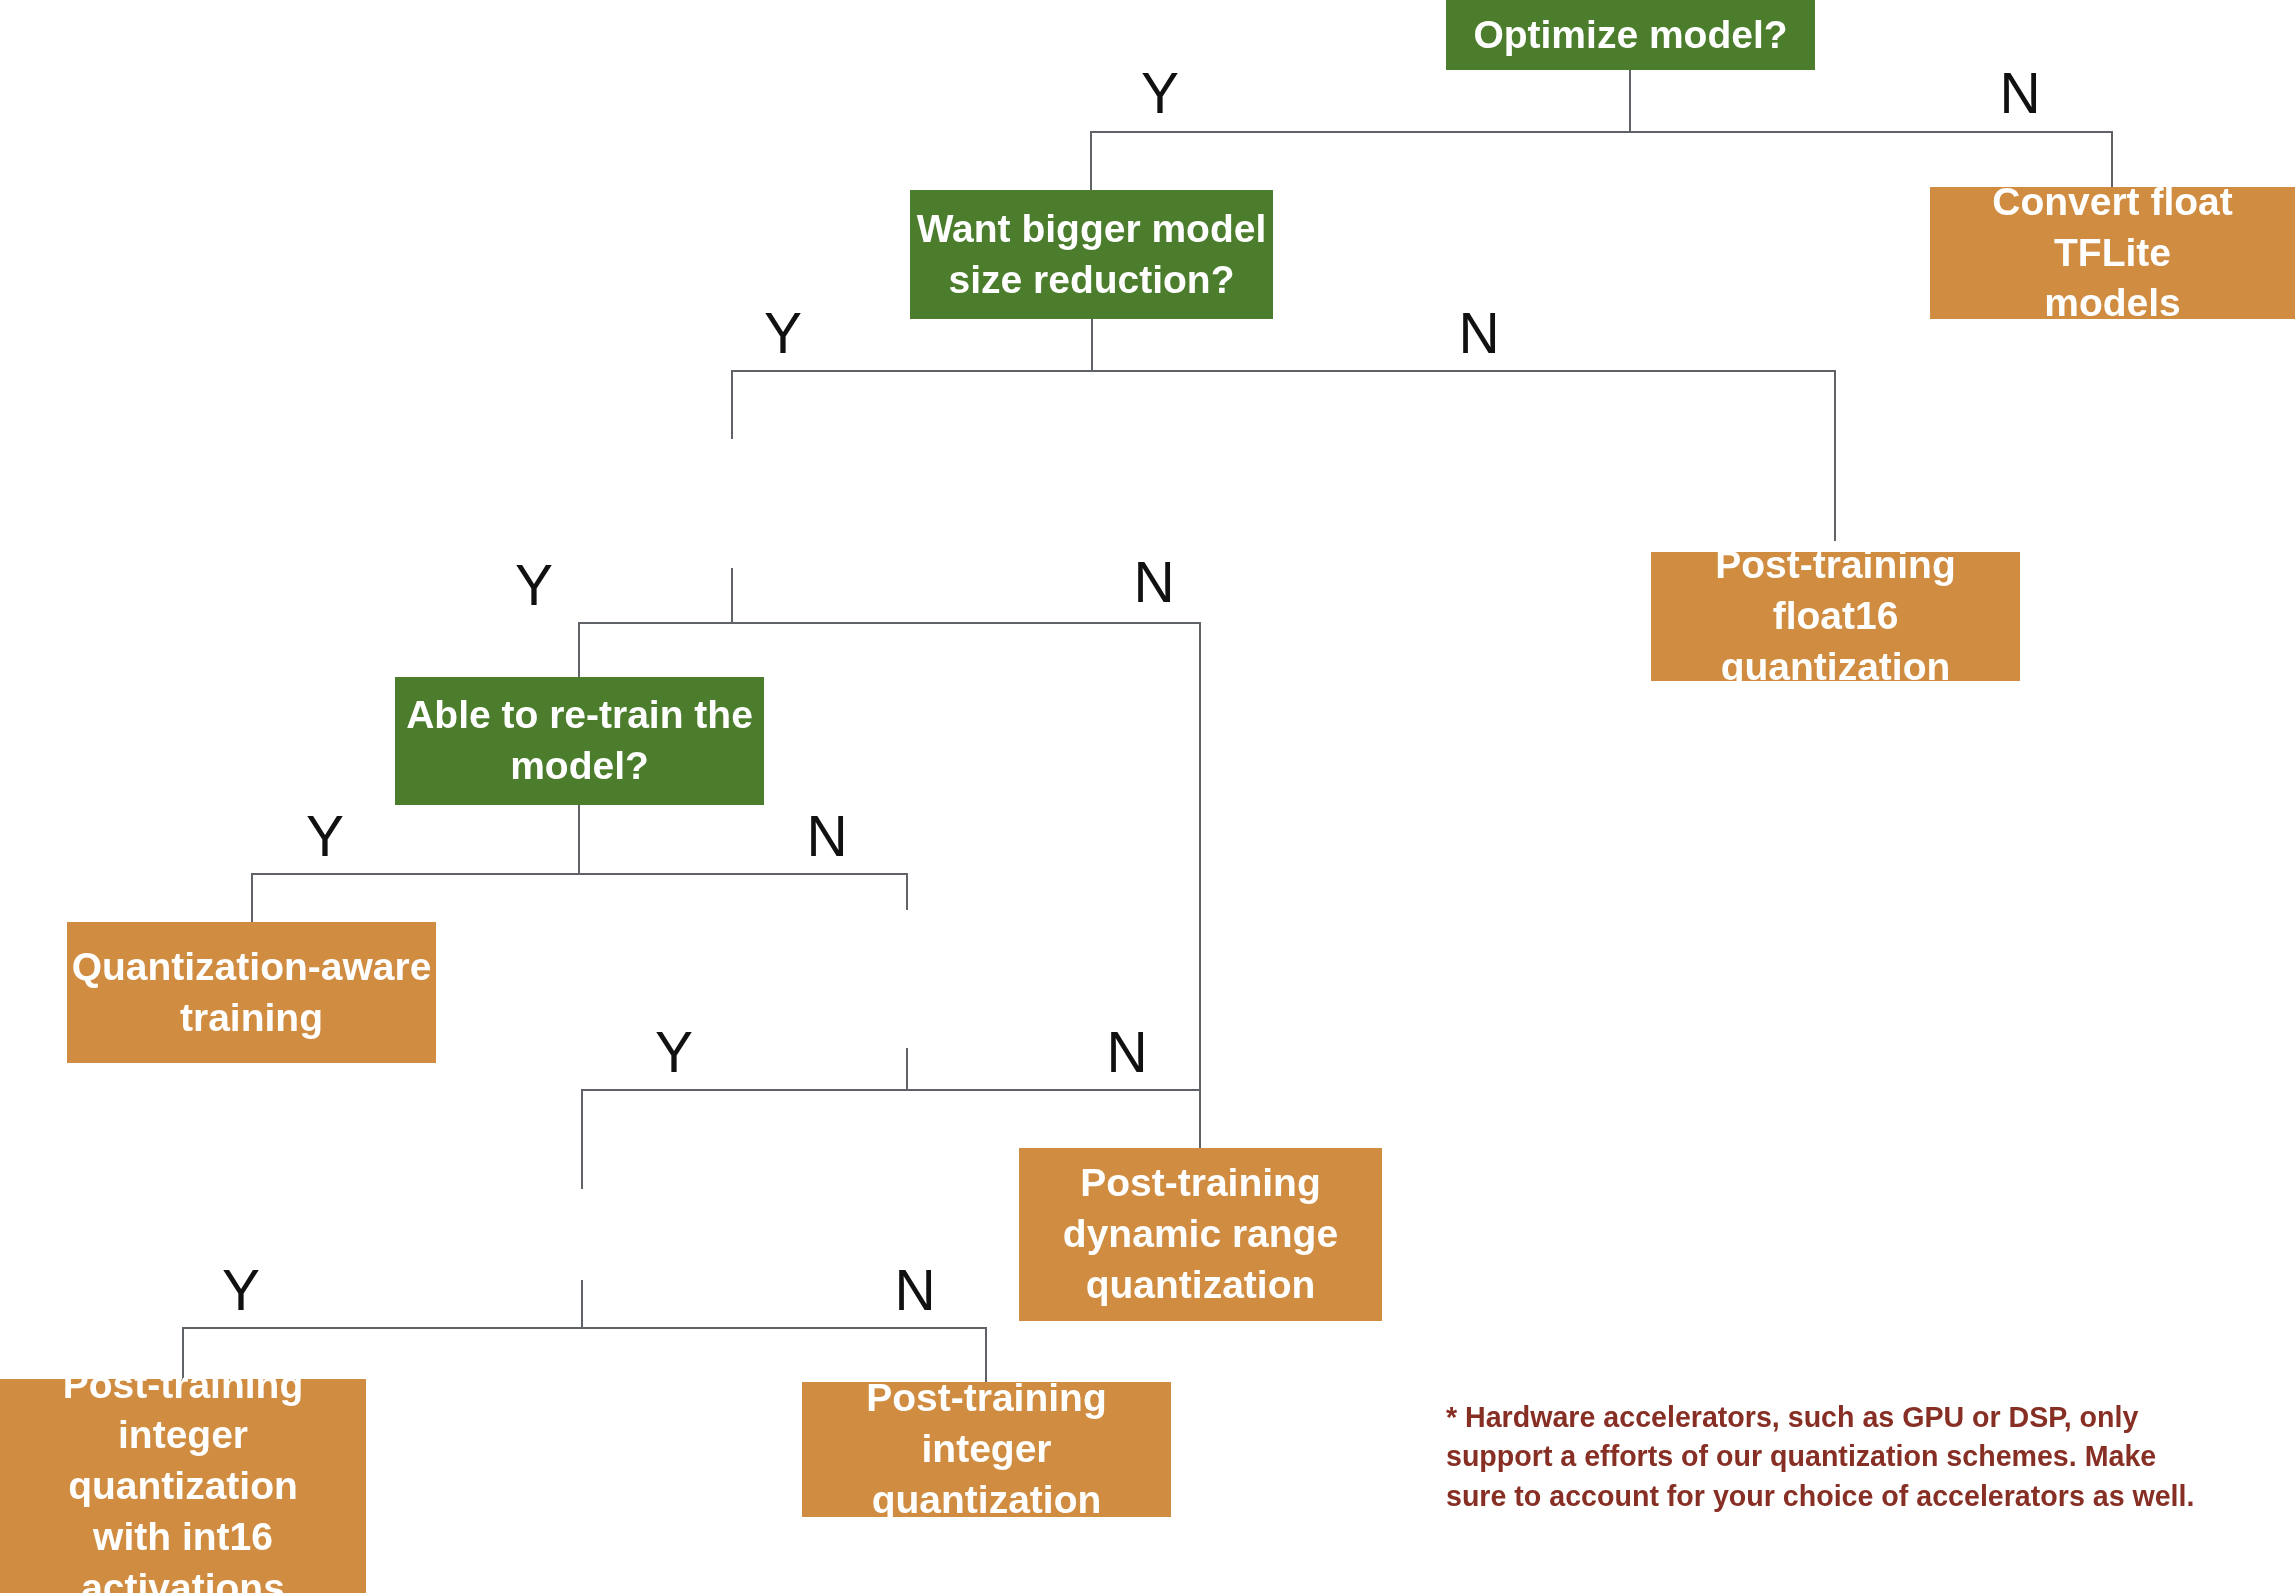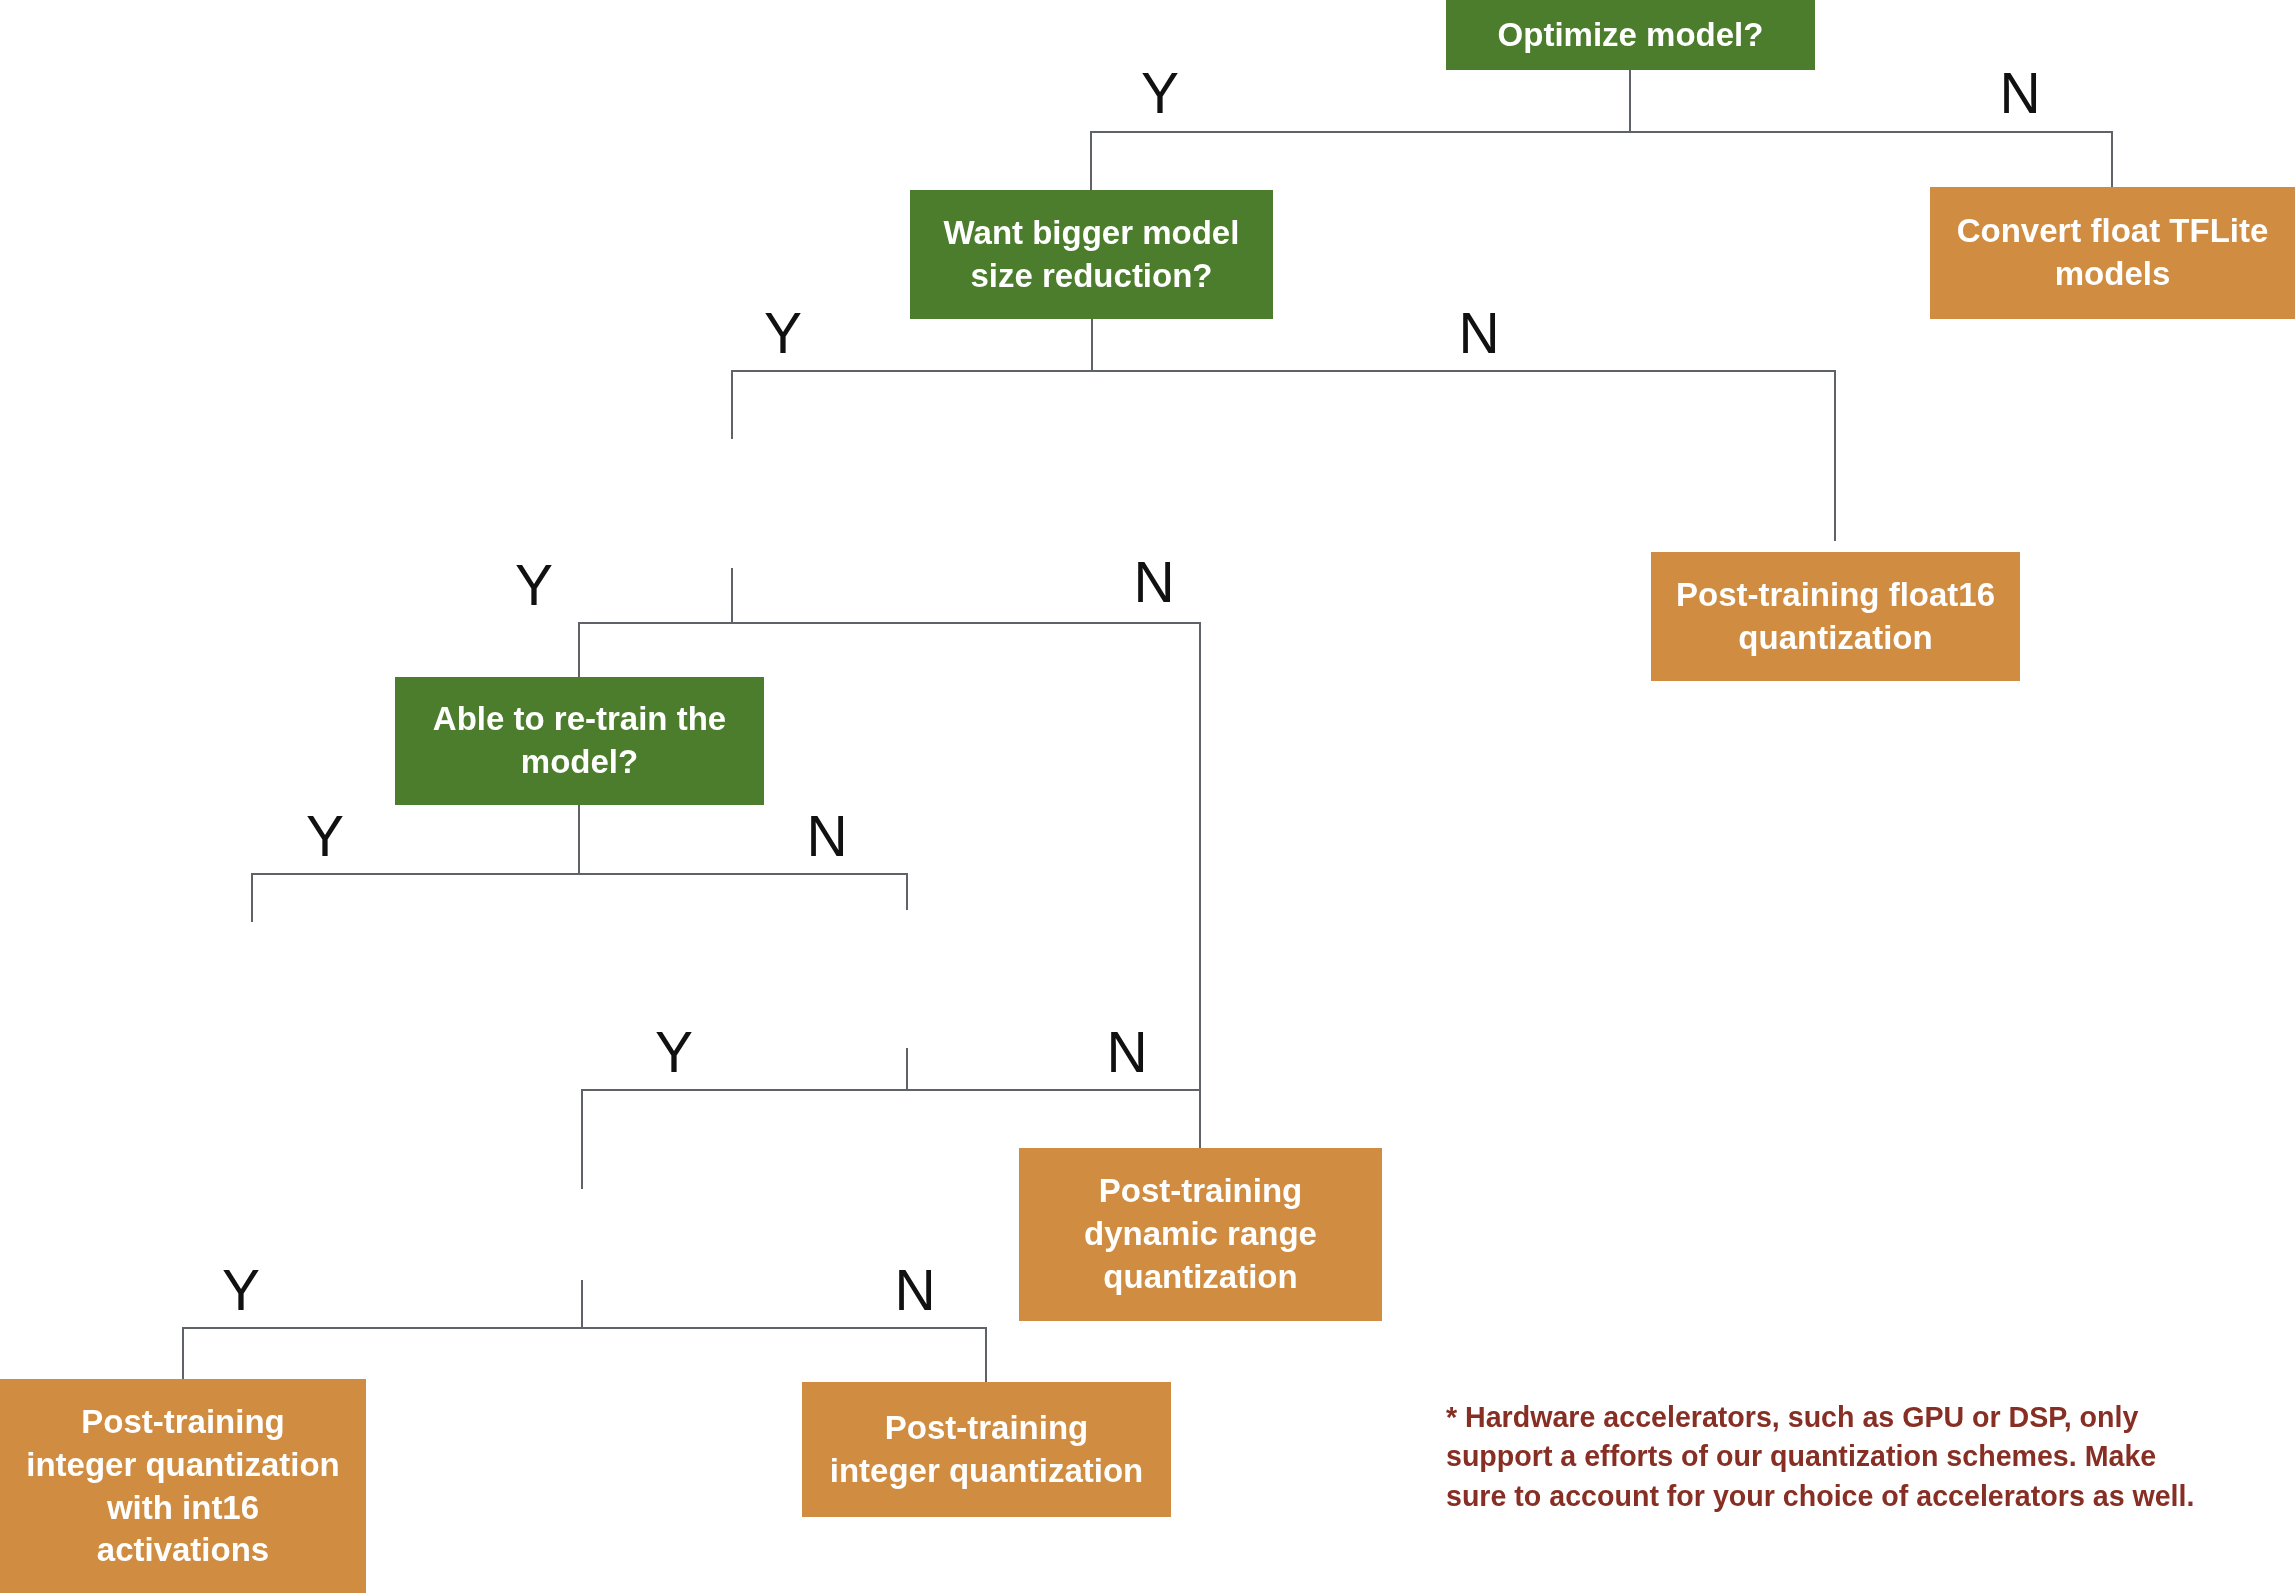--- a/index.html
+++ b/index.html
@@ -13,21 +13,21 @@
   }
   .node {
     position: absolute;
     display: flex;
     align-items: center;
     justify-content: center;
     text-align: center;
     white-space: pre-line;
     color: var(--node_text, #ffffff);
     font-weight: bold;
-    font-size: 33px;
+    font-size: 39px;
     line-height: 1.3;
     box-sizing: border-box;
     padding: 3.9px;
   }
   .decision { background: var(--decision_fill, #4b7d2d); }
   .outcome  { background: var(--outcome_fill, #d08c40); }
   .line { position: absolute; background: var(--line, #5f6368); }
   .branch {
     position: absolute;
     transform: translateX(-50%);
@@ -99,20 +99,22 @@
 
   <div class="node decision" style="left:1446px; top:0;      width:369px; height:70px;">Optimize model?</div>
   <div class="node decision" style="left:910px;  top:190px;  width:363px; height:129px;">Want bigger model
 size reduction?</div>
   <div class="node outcome" style="left:1930px; top:187px;  width:365px; height:132px;">Convert float TFLite
 models</div>
   <div class="node outcome" style="left:1651px; top:542px;  width:369px; height:129px;margin-top:10px;">Post-training float16
 quantization</div>
   <div class="node decision" style="left:395px;  top:677px;  width:369px; height:128px;">Able to re-train the
 model?</div>
+  <div class="node outcome" style="left:67px; top:922px;  width:369px; height:141px;">Quantization-aware
+training</div>
   <div class="node outcome" style="left:1019px; top:1148px; width:363px; height:173px;">Post-training
 dynamic range
 quantization</div>
   <div class="node outcome" style="left:0;      top:1379px; width:366px; height:215px;">Post-training
 integer quantization
 with int16
 activations</div>
   <div class="node outcome" style="left:802px;  top:1382px; width:369px; height:135px;">Post-training
 integer quantization</div>
 

